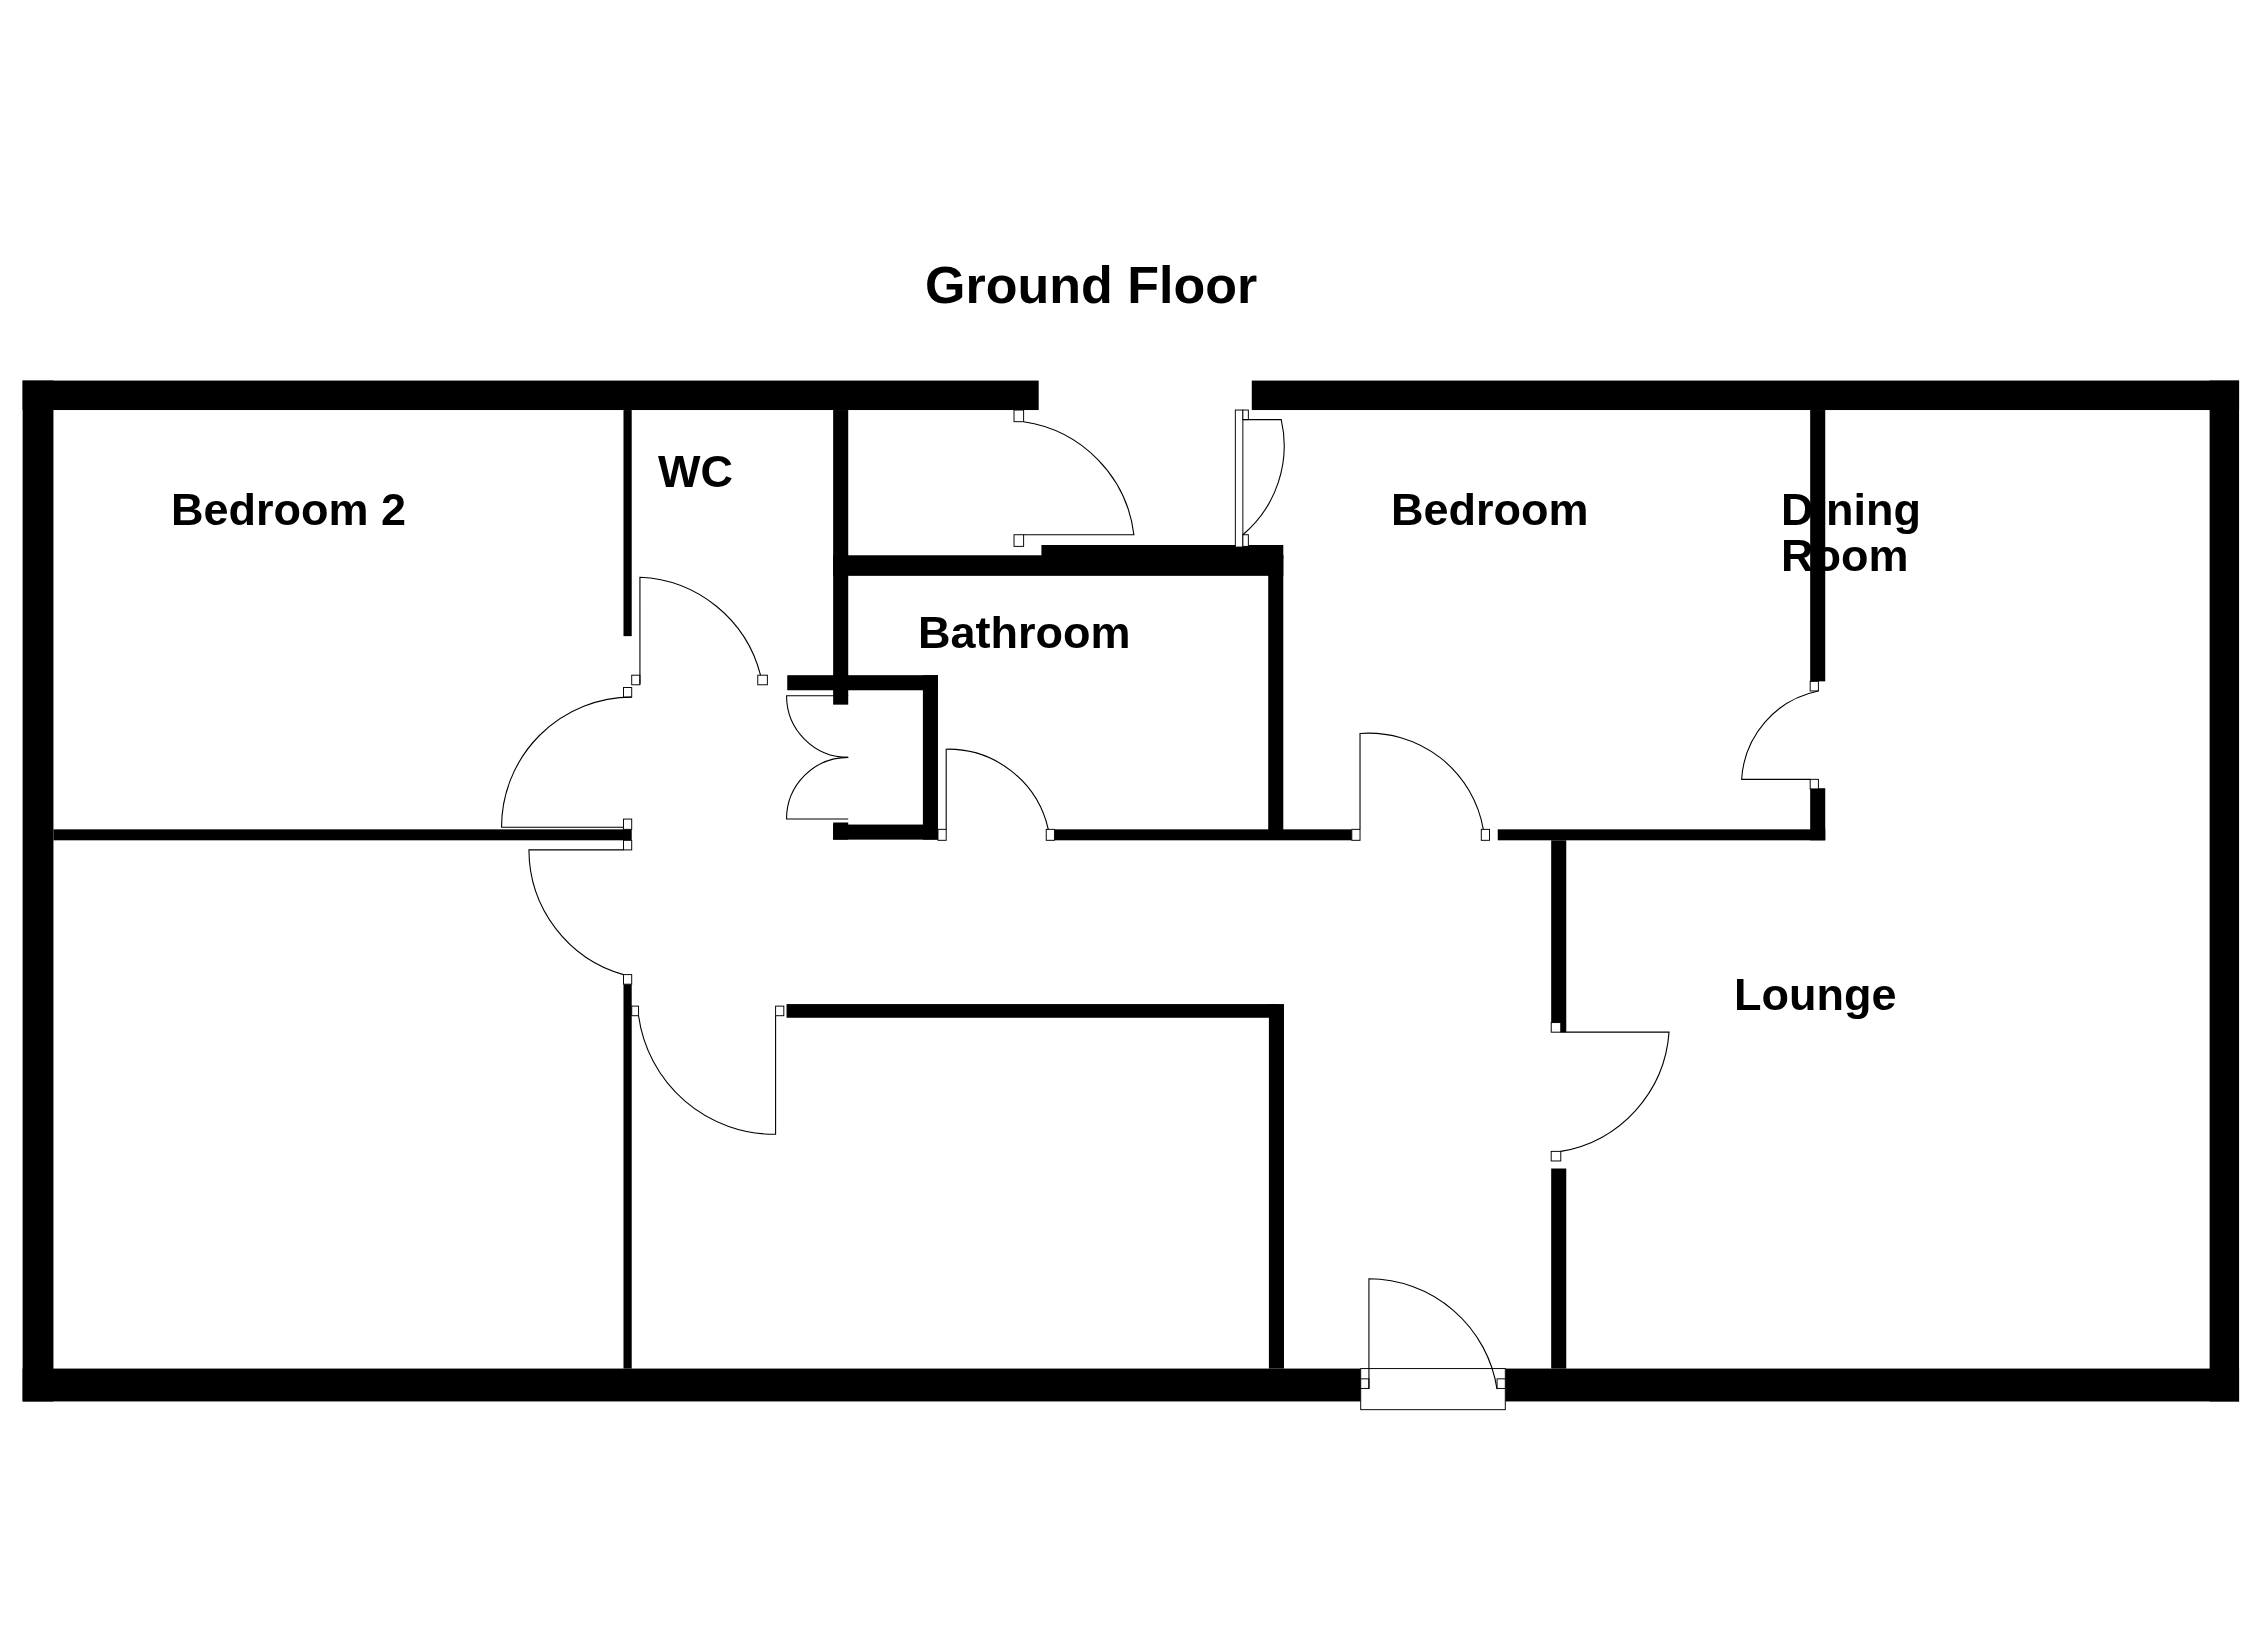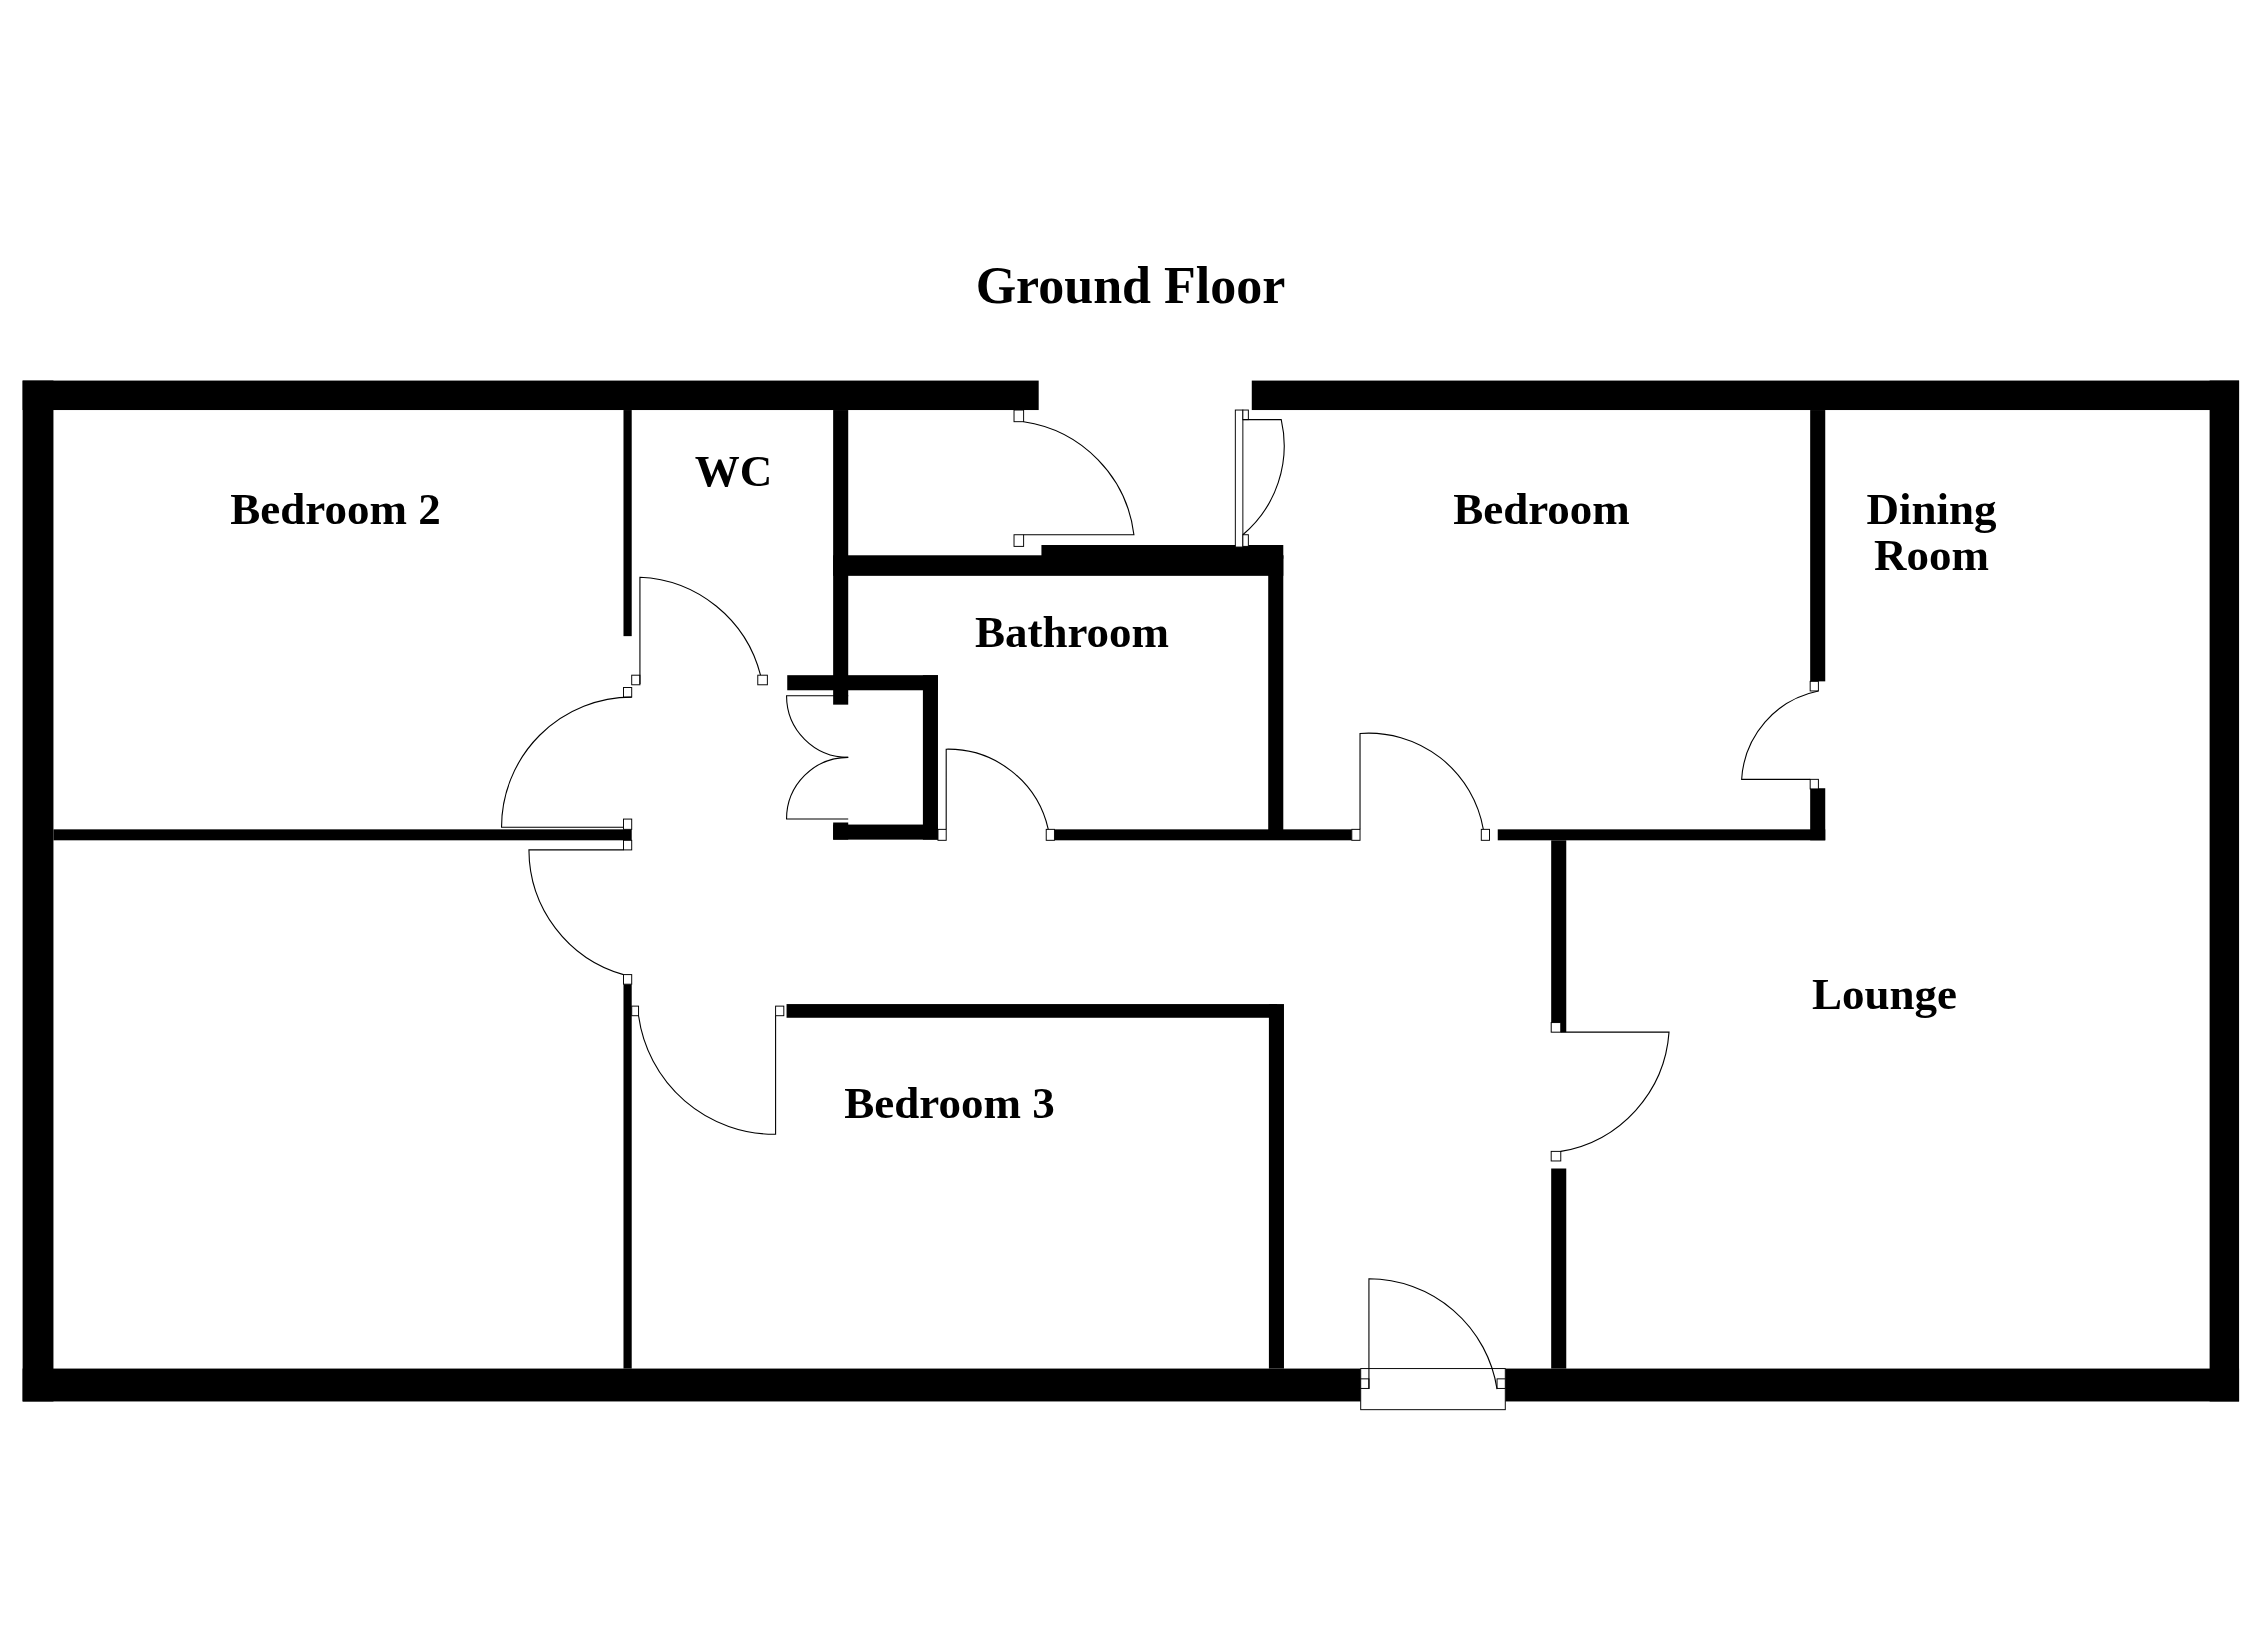--- a/index.html
+++ b/index.html
@@ -5,21 +5,21 @@
   html, body { margin:0; padding:0; background:#ffffff; }
   body { width:2261px; height:1645px; position:relative; overflow:hidden;
          font-family:"Liberation Sans", sans-serif; }
   #plan { position:absolute; left:0; top:0; width:2261px; height:1645px; }
   .wall { fill:#000000; }
   .door-leaf { fill:none; stroke:#000000; stroke-width:1.6; }
   .jamb { fill:#ffffff; stroke:#000000; stroke-width:1.4; }
   .title { font-size:52px; }
   .room { font-size:45px; }
   .html-labels { position:absolute; left:0; top:0; width:2261px; height:1645px; pointer-events:none; }
-  .lbl { position:absolute; font-family:Liberation Serif, serif; font-weight:bold; color:#000; text-align:center; line-height:1.02; white-space:pre-line; }
+  .lbl { position:absolute; font-family:Liberation Sans, sans-serif; font-weight:bold; color:#000; line-height:1.02; white-space:pre-line; }
   .lbl.title { font-size:52px; }
   .lbl.room { font-size:45px; }
 </style>
 </head>
 <body>
 
 <svg id="plan" viewBox="0 0 3300 2400" xmlns="http://www.w3.org/2000/svg">
   <rect x="0" y="0" width="3300" height="2400" fill="#ffffff"></rect>
 
   <g>
@@ -152,16 +152,15 @@
 </svg>
 
 <div class="html-labels">
   <div class="lbl title" style="left:925px; top:259px; width:411px;">Ground Floor</div>
   <div class="lbl room" style="left:171px; top:487px; width:329px;">Bedroom 2</div>
   <div class="lbl room" style="left:658px; top:449px; width:151px;">WC</div>
   <div class="lbl room" style="left:918px; top:610px; width:308px;">Bathroom</div>
   <div class="lbl room" style="left:1391px; top:487px; width:301px;">Bedroom</div>
   <div class="lbl room" style="left:1781px; top:487px; width:301px;">Dining
 Room</div>
-  <div class="lbl room" style="left:785px; top:1081px; width:329px;">Bedroom 3</div>
   <div class="lbl room" style="left:1734px; top:972px; width:301px;">Lounge</div>
 </div>
 
 
 </body></html>

